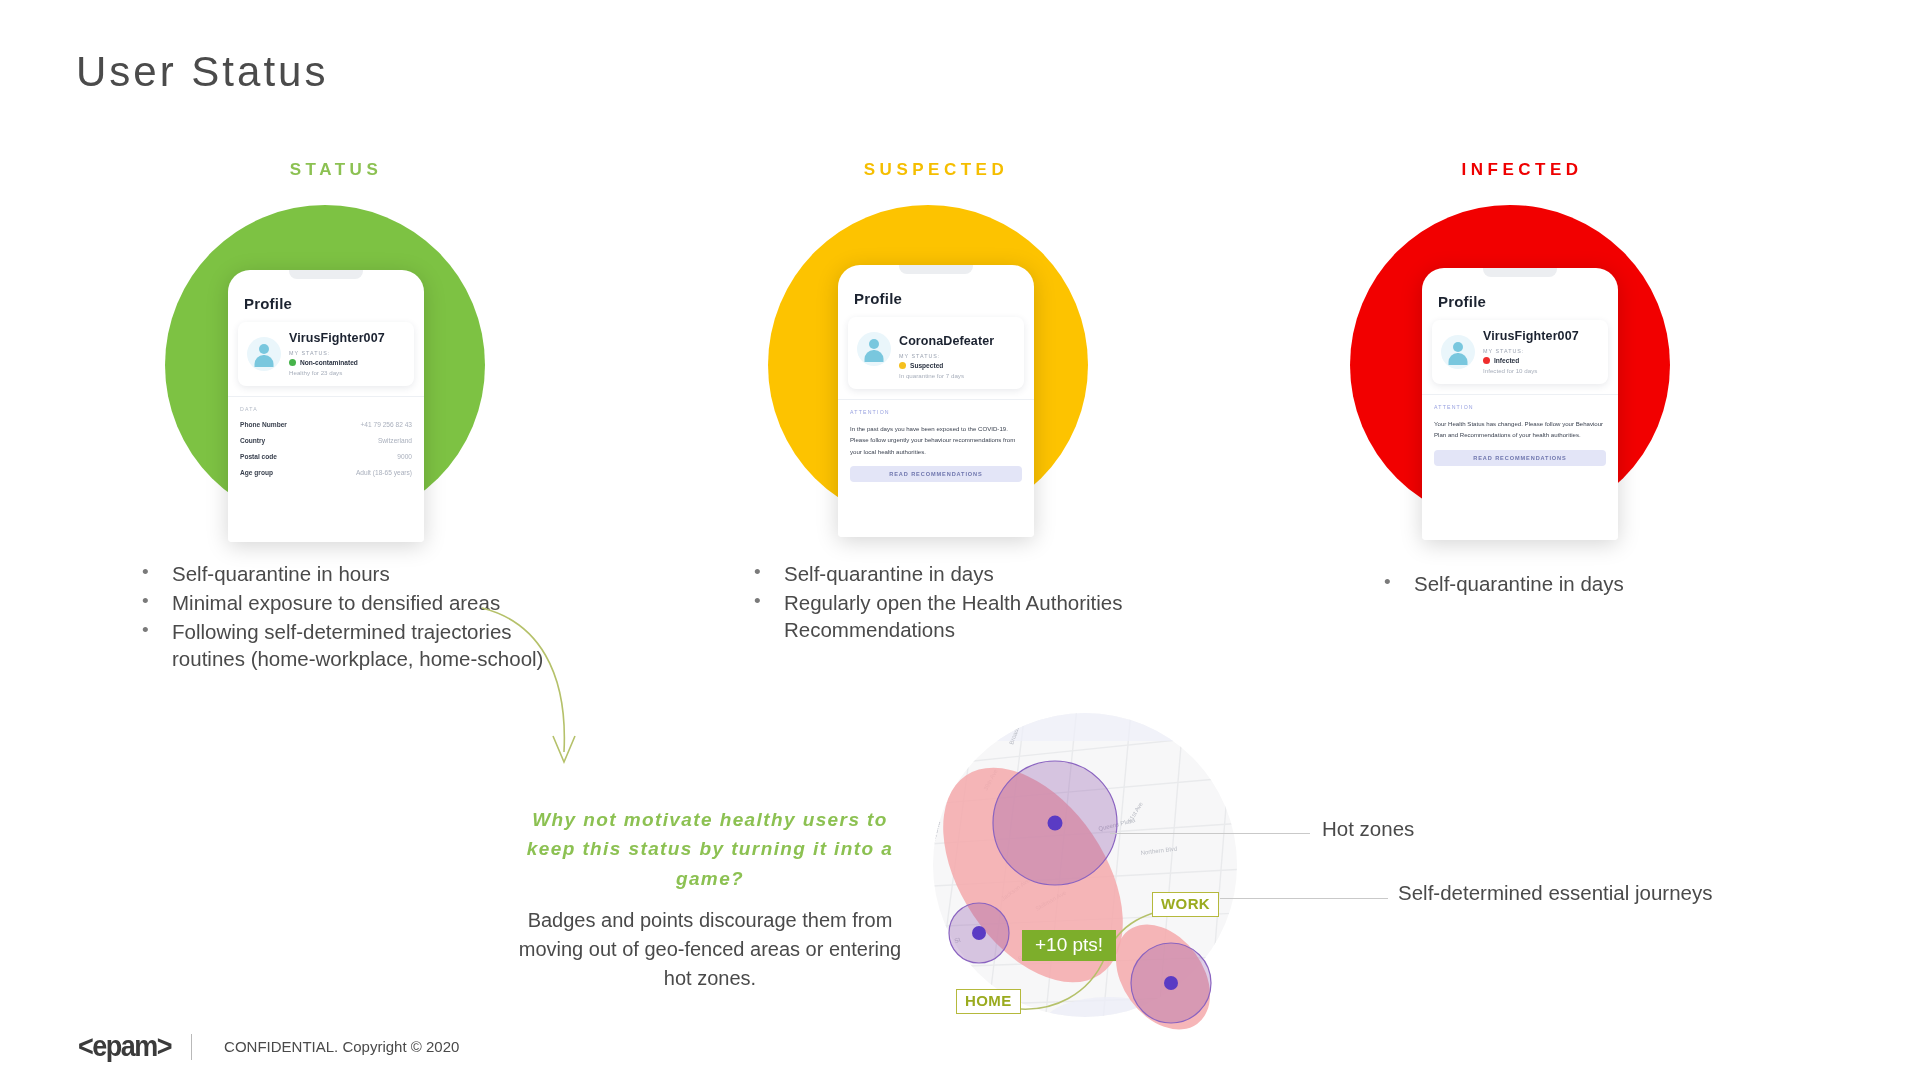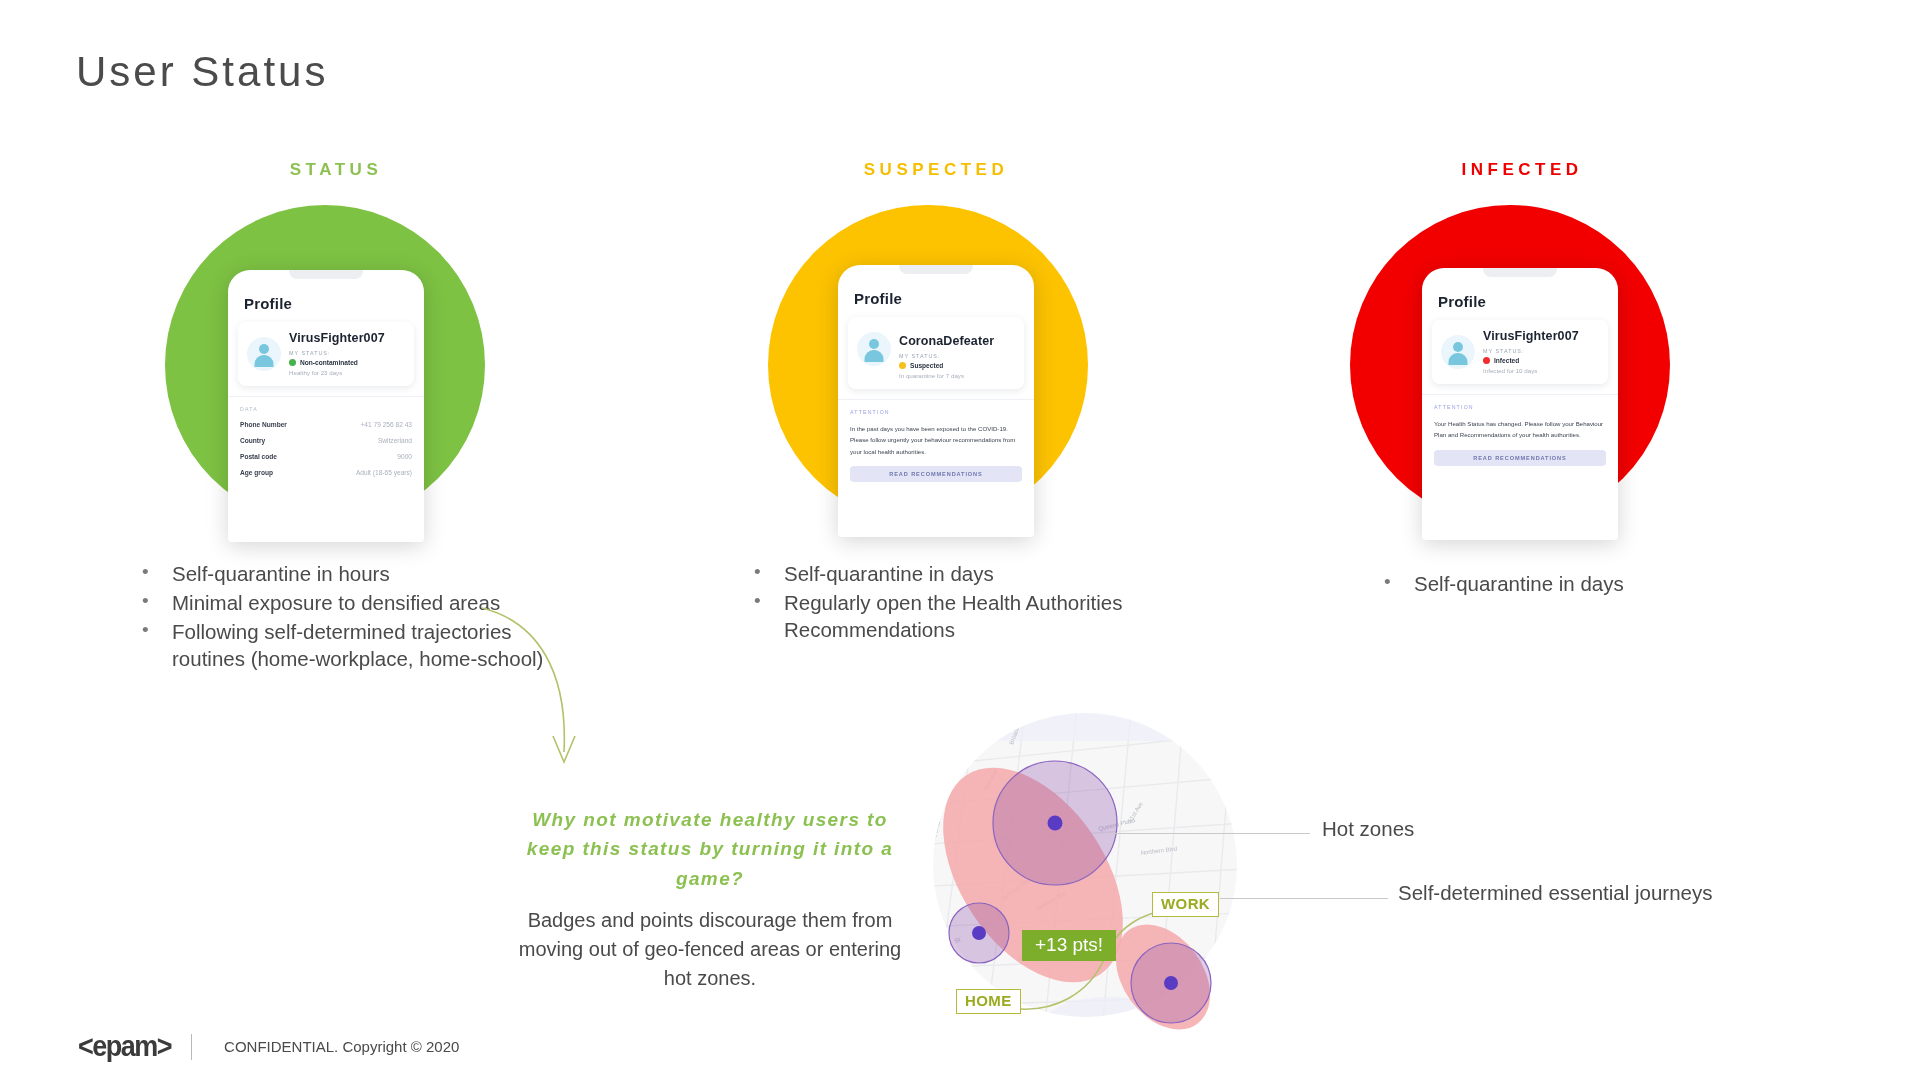--- a/index.html
+++ b/index.html
@@ -336,21 +336,21 @@
 
     <circle cx="160" cy="118" r="7.5" fill="#5A3BC4"></circle>
     <circle cx="84" cy="228" r="7" fill="#5A3BC4"></circle>
     <circle cx="276" cy="278" r="7" fill="#5A3BC4"></circle>
 
     <path d="M108,302 C160,312 196,286 210,252 C224,218 250,206 296,200" fill="none" stroke="#b5c16a" stroke-width="1.6"></path>
   </svg>
 
   <div class="map-badge" id="badge-work">WORK</div>
   <div class="map-badge" id="badge-home">HOME</div>
-  <div class="map-badge" id="badge-pts">+13 pts!</div>
+  <div class="map-badge" id="badge-pts">+10 pts!</div>
 
   <div class="anno-line" id="line-hot"></div>
   <div class="anno" id="anno-hot">Hot zones</div>
   <div class="anno-line" id="line-jour"></div>
   <div class="anno" id="anno-jour">Self-determined essential journeys</div>
 
   <div id="footer">
     <div class="epam-logo">&lt;epam&gt;</div>
     <div class="footer-div"></div>
     <div class="footer-txt">CONFIDENTIAL. Copyright © 2020</div>

